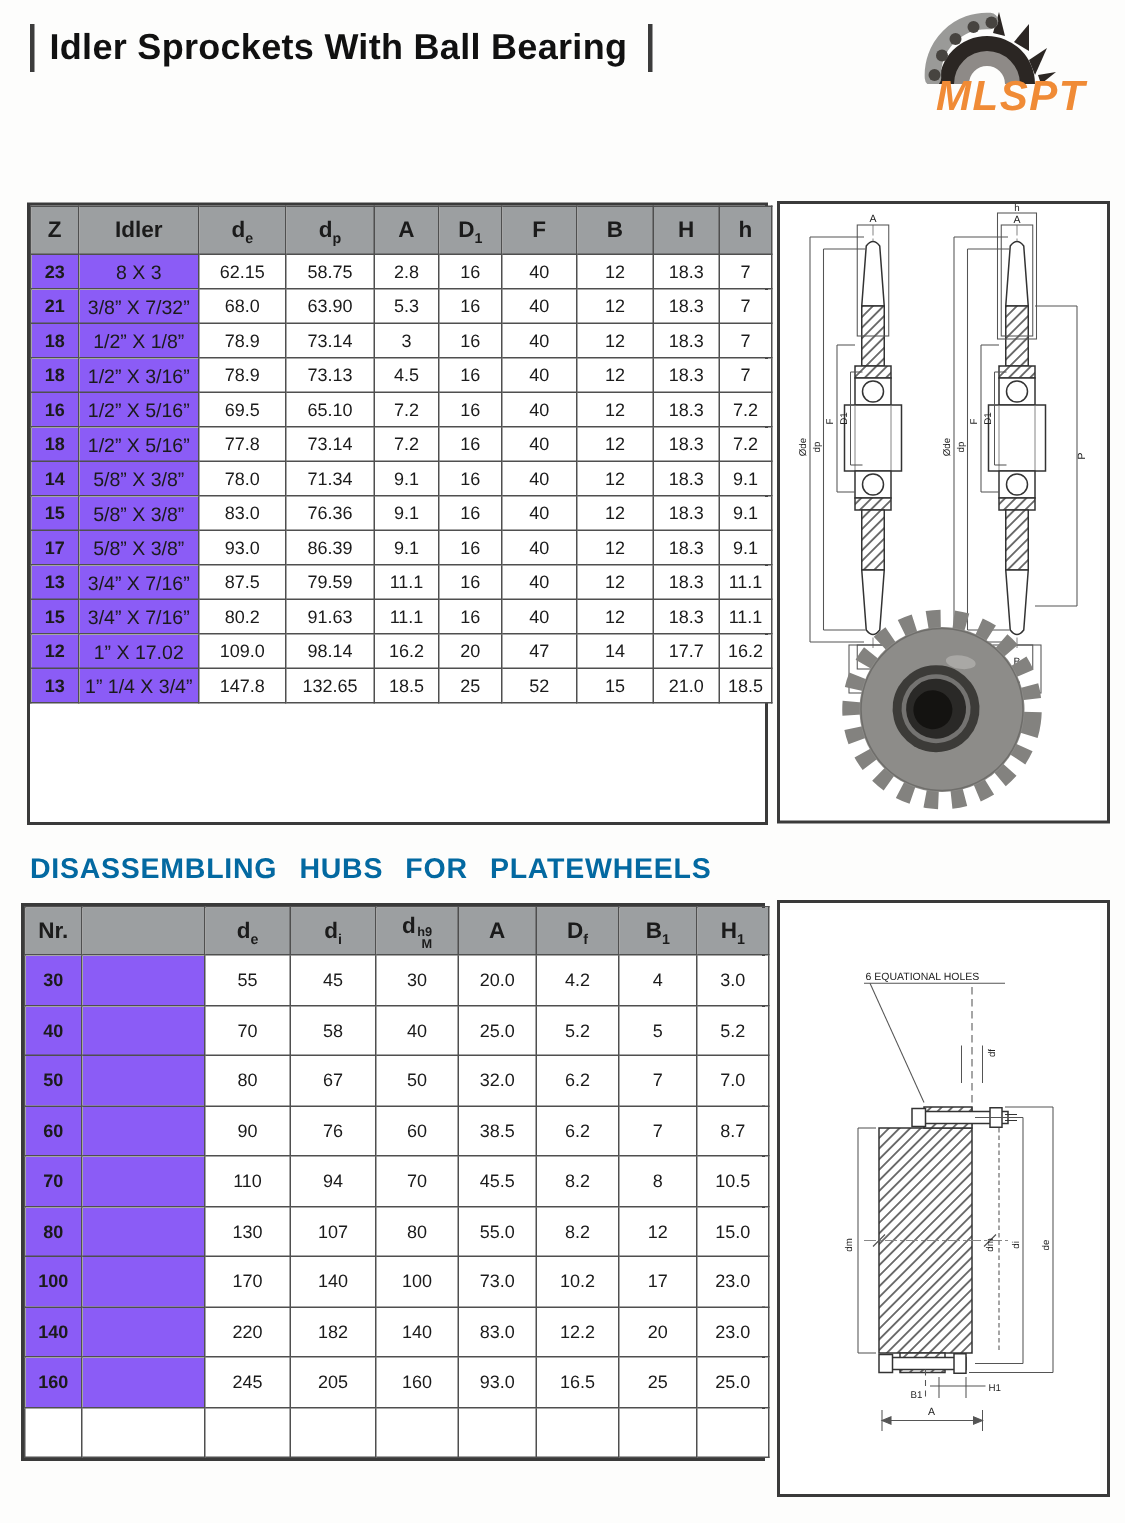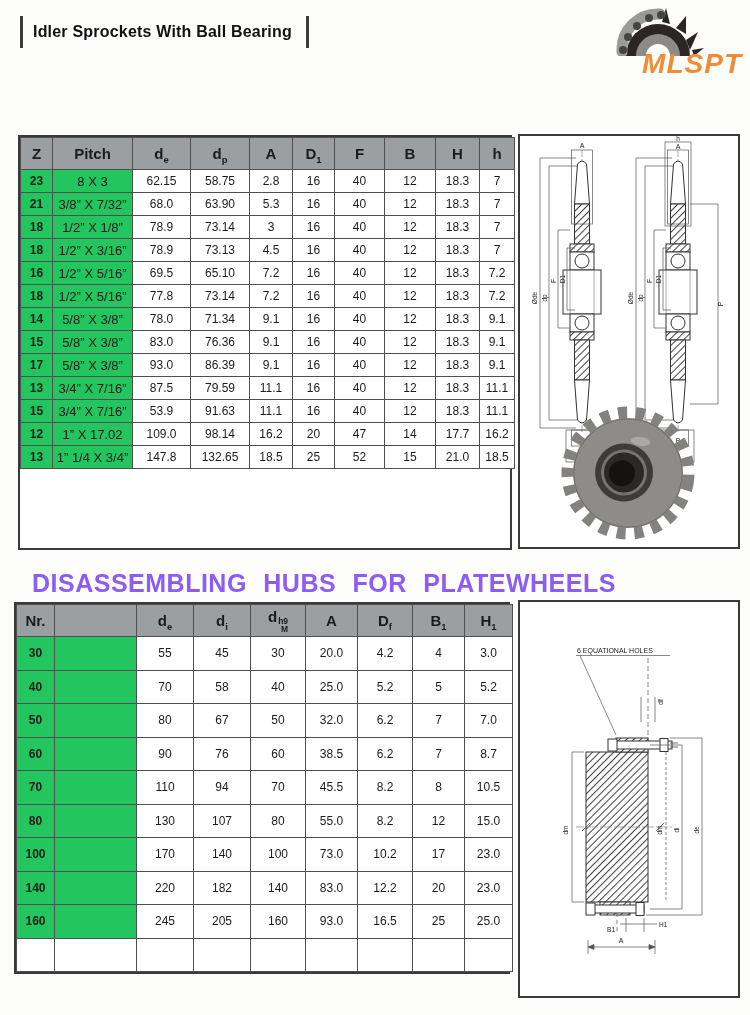--- a/index.html
+++ b/index.html
@@ -8,44 +8,44 @@
     background:#fdfdfc;color:#111;
     font-family:"Liberation Sans",sans-serif;
   }
   
   .titlebar{
     position:absolute;left:20px;top:16px;height:32px;
     display:flex;align-items:center;
     border-left:3px solid #3c3c3c;border-right:3px solid #3c3c3c;
     padding:0 14px 0 10px;
   }
-  .titlebar h1{font-size:16px;font-weight:bold;margin:0;letter-spacing:.2px;white-space:nowrap}
+  .titlebar h1{font-size:24px;font-weight:bold;margin:0;letter-spacing:.2px;white-space:nowrap}
   
-  .logo{position:absolute;left:606px;top:6px;width:136px;text-align:right}
+  .logo{position:absolute;left:606px;top:6px;width:136px;text-align:center}
   .logo .word{
     font-style:italic;font-weight:bold;font-size:28px;letter-spacing:1px;
     color:#F08B36;margin-top:-8px;
   }
   
   .h2title{
-    position:absolute;left:32px;top:569px;margin:0;
-    font-size:25px;font-weight:bold;letter-spacing:.5px;word-spacing:9px;color:#8b5cf6;
+    position:absolute;left:20px;top:569px;margin:0;
+    font-size:19px;font-weight:bold;letter-spacing:.5px;word-spacing:9px;color:#0369a1;
   }
   
   .tbl-wrap{position:absolute;border:2px solid #3a3a3a;background:#fff;box-sizing:border-box}
   #t1wrap{left:18px;top:135px;width:494px;height:415px}
   #t2wrap{left:14px;top:602px;width:496px;height:372px}
   table{border-collapse:collapse;table-layout:fixed;width:100%}
   #t2wrap table{height:100%}
   th,td{border:1px solid #4f4f4f;text-align:center;padding:0;overflow:hidden;white-space:nowrap}
   th{background:#9C9FA1;font-size:15px;font-weight:bold;height:31px;color:#1b1b1b}
   td{font-size:12px;background:#fff;color:#1b1b1b}
   #t1 td{height:22px}
   #t2 td{height:23px}
-  td.lab{background:#22c55e}
+  td.lab{background:#8b5cf6}
   td.first{font-weight:bold}
   #t1 td.pitch{font-size:13px}
   tr.filler td{background:#fff;height:auto}
   sub{font-size:9.5px;line-height:0}
   .stack{display:inline-flex;flex-direction:column;font-size:8.5px;line-height:8px;vertical-align:-2px;margin-left:1px;text-align:right}
   
   .panel{position:absolute;border:2px solid #3a3a3a;background:#fff;box-sizing:border-box}
   #p1{left:518px;top:134px;width:222px;height:415px}
   #p2{left:518px;top:600px;width:222px;height:398px}
   svg{display:block}
@@ -93,21 +93,21 @@
       <col style="width:43px">
         <col style="width:42px">
         <col style="width:50px">
         <col style="width:51px">
       <col style="width:44px">
         <col style="width:35px">
     </colgroup>
     <thead>
         <tr>
           <th>Z</th>
-          <th>Pitch</th>
+          <th>Idler</th>
           <th>d<sub>e</sub></th>
           <th>d<sub>p</sub></th>
           <th>A</th>
           <th>D<sub>1</sub></th>
           <th>F</th>
           <th>B</th>
           <th>H</th>
           <th>h</th>
         </tr>
       </thead>
@@ -228,21 +228,21 @@
           <td class="">11.1</td>
           <td class="">16</td>
           <td class="">40</td>
           <td class="">12</td>
           <td class="">18.3</td>
           <td class="">11.1</td>
         </tr>
         <tr>
           <td class="lab first">15</td>
           <td class="lab pitch">3/4” X 7/16”</td>
-          <td class="">53.9</td>
+          <td class="">80.2</td>
           <td class="">91.63</td>
           <td class="">11.1</td>
           <td class="">16</td>
           <td class="">40</td>
           <td class="">12</td>
           <td class="">18.3</td>
           <td class="">11.1</td>
         </tr>
         <tr>
           <td class="lab first">12</td>

